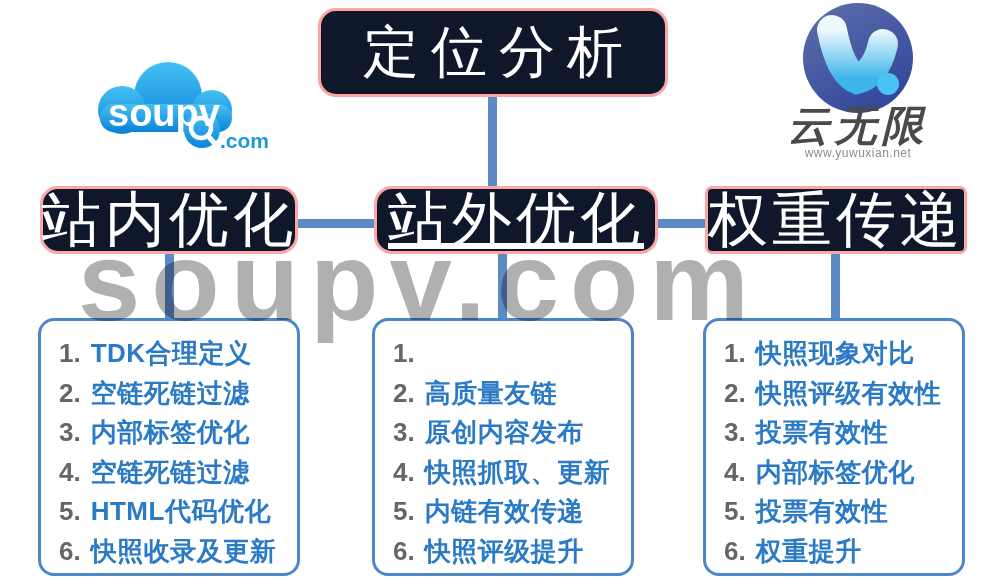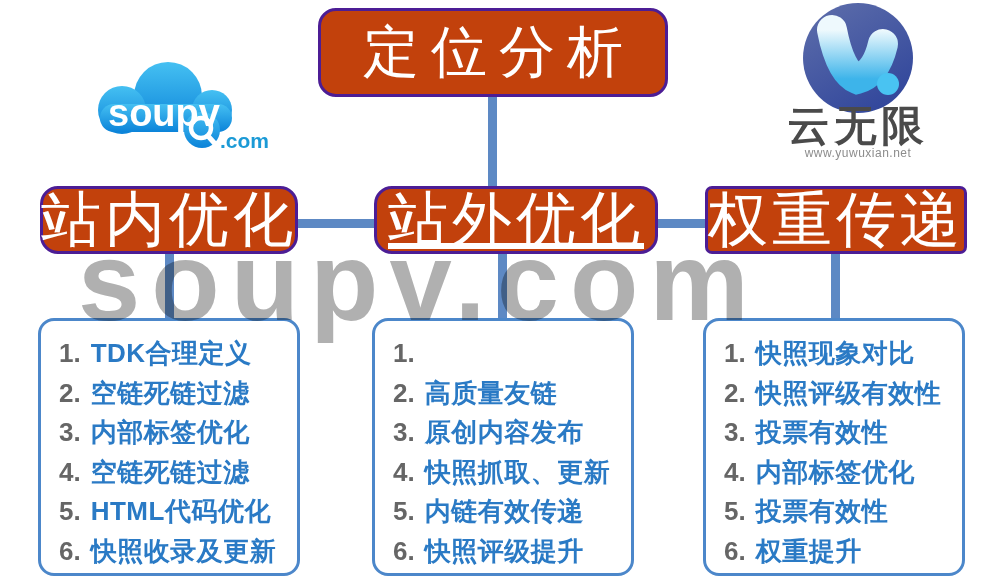--- a/index.html
+++ b/index.html
@@ -10,22 +10,22 @@
     position: relative;
     width: 1000px;
     height: 588px;
     background: #ffffff;
     overflow: hidden;
   }
 
   
   .flow-box {
     position: absolute;
-    background: #c2410c;
-    border: 3px solid #4c1d95;
+    background: #0f172a;
+    border: 3px solid #fca5a5;
     border-radius: 18px;
     color: #ffffff;
     display: flex;
     align-items: center;
     justify-content: center;
     white-space: nowrap;
     z-index: 2;
   }
   .root-box {
     left: 318px; top: 8px;
@@ -108,20 +108,21 @@
   .logo-yuwuxian { position: absolute; left: 758px; top: 0; width: 235px; height: 170px; z-index: 3; }
   .logo-yuwuxian .badge { position: absolute; left: 44px; top: 2px; width: 112px; height: 112px; }
   .yuwuxian-title {
     position: absolute;
     left: 0; top: 98px; width: 200px;
     text-align: center;
     font-size: 42px;
     font-weight: bold;
     letter-spacing: 5px;
     color: #4a4a4a;
+    font-style: italic;
   }
   .yuwuxian-url {
     position: absolute;
     left: 0; top: 146px; width: 200px;
     text-align: center;
     font-size: 12px;
     color: #8c8c8c;
     letter-spacing: 0.5px;
   }
 </style>

